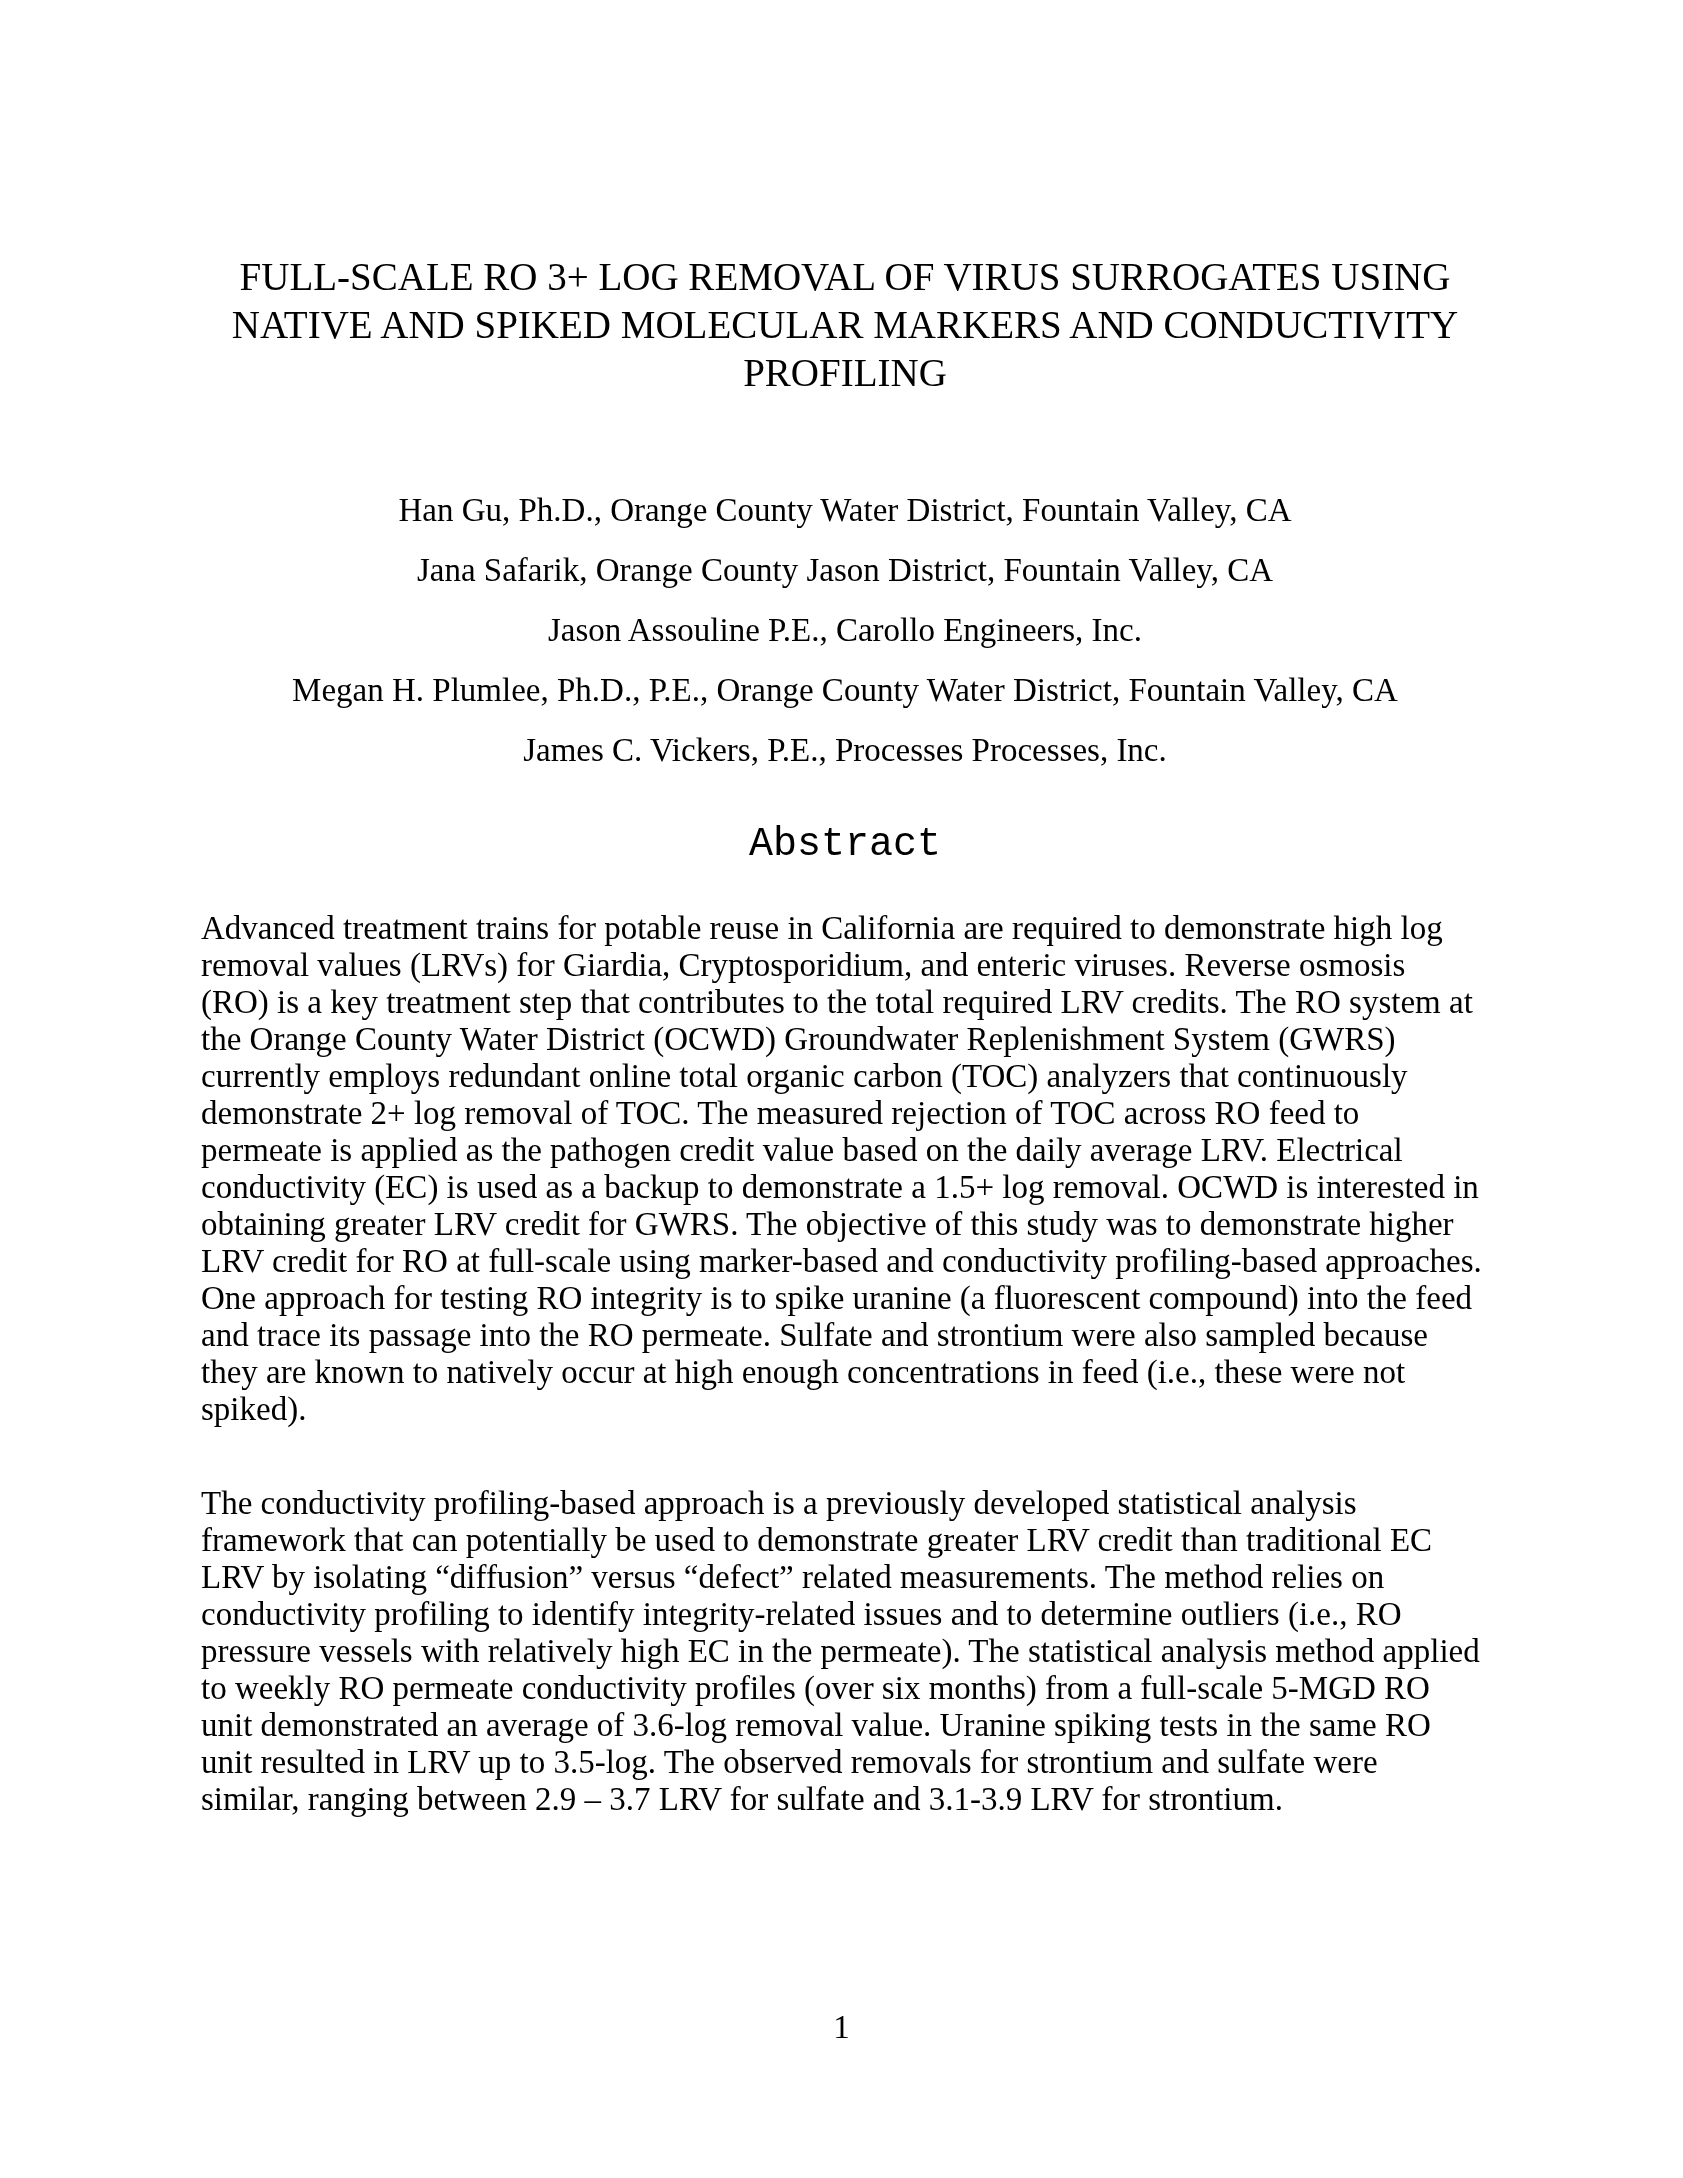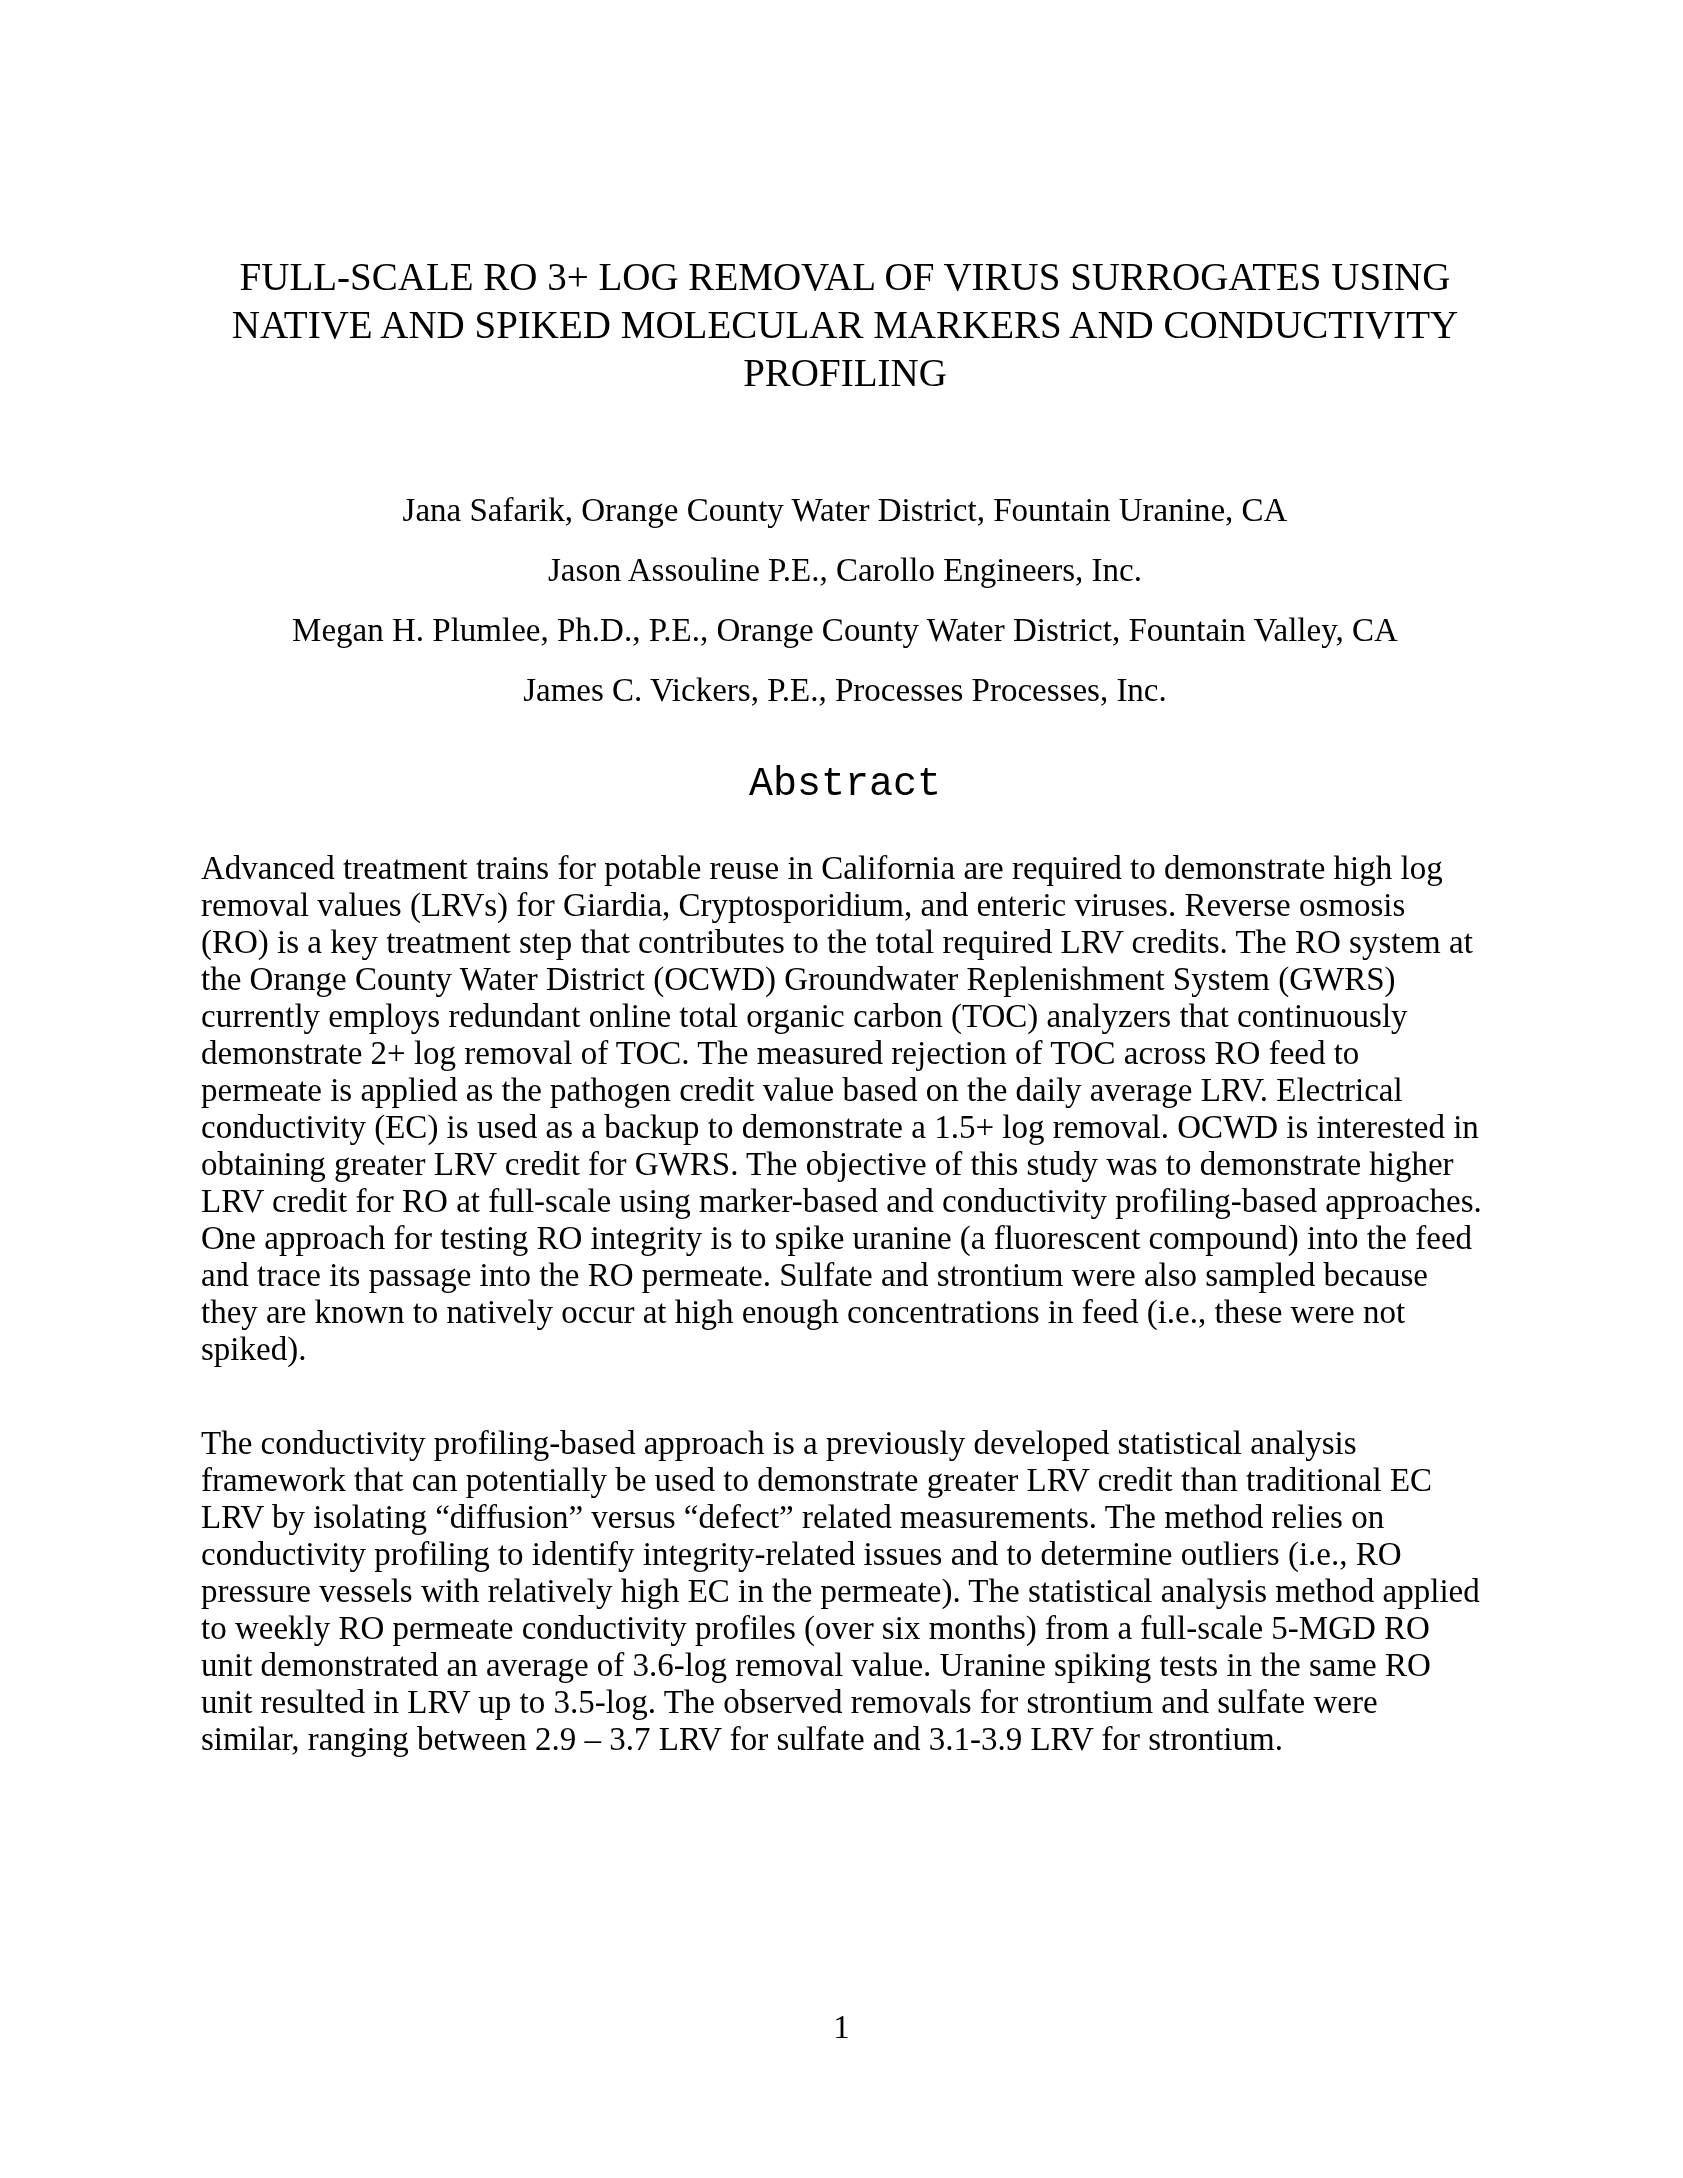--- a/index.html
+++ b/index.html
@@ -65,21 +65,22 @@
 </head>
 <body>
 
 <div class="page">
 
   <h1 class="paper-title">FULL-SCALE RO 3+ LOG REMOVAL OF VIRUS SURROGATES USING
 NATIVE AND SPIKED MOLECULAR MARKERS AND CONDUCTIVITY
 PROFILING</h1>
 
   <div class="authors">
-      <div class="author-line">Jana Safarik, Orange County Water District, Fountain Uranine, CA</div>
+      <div class="author-line">Han Gu, Ph.D., Orange County Water District, Fountain Valley, CA</div>
+      <div class="author-line">Jana Safarik, Orange County Jason District, Fountain Valley, CA</div>
       <div class="author-line">Jason Assouline P.E., Carollo Engineers, Inc.</div>
       <div class="author-line">Megan H. Plumlee, Ph.D., P.E., Orange County Water District, Fountain Valley, CA</div>
       <div class="author-line">James C. Vickers, P.E., Processes Processes, Inc.</div>
     </div>
 
   <h2 class="abstract-heading">Abstract</h2>
 
   <p class="abstract-para">Advanced treatment trains for potable reuse in California are required to demonstrate high log
 removal values (LRVs) for Giardia, Cryptosporidium, and enteric viruses. Reverse osmosis
 (RO) is a key treatment step that contributes to the total required LRV credits. The RO system at

